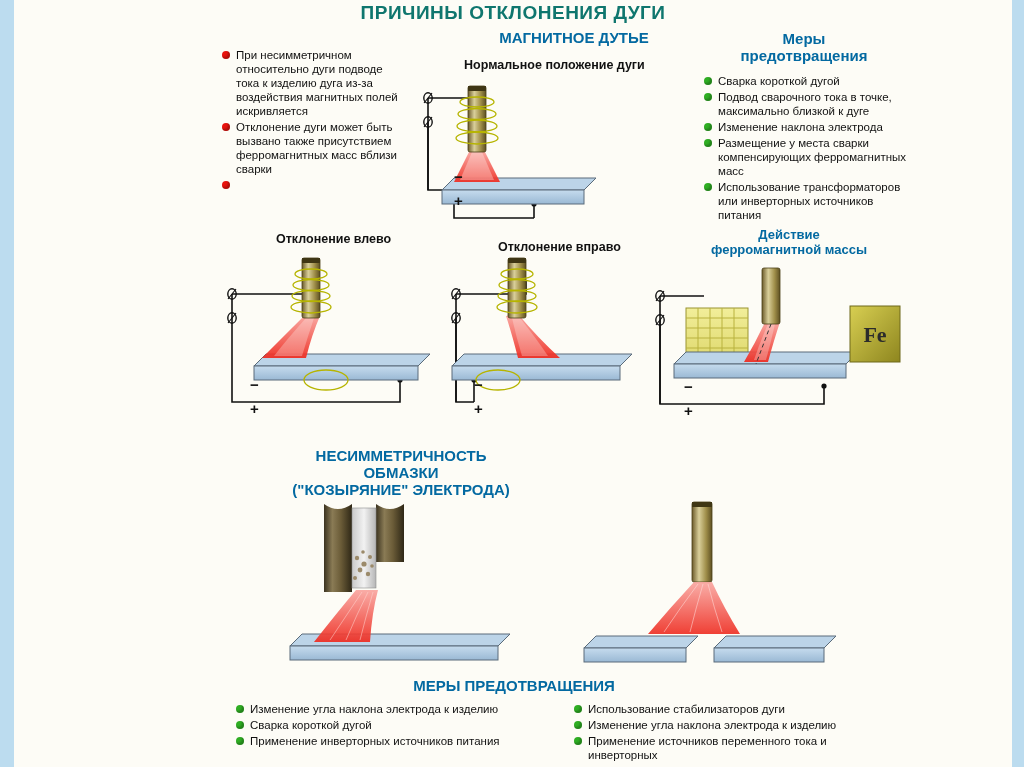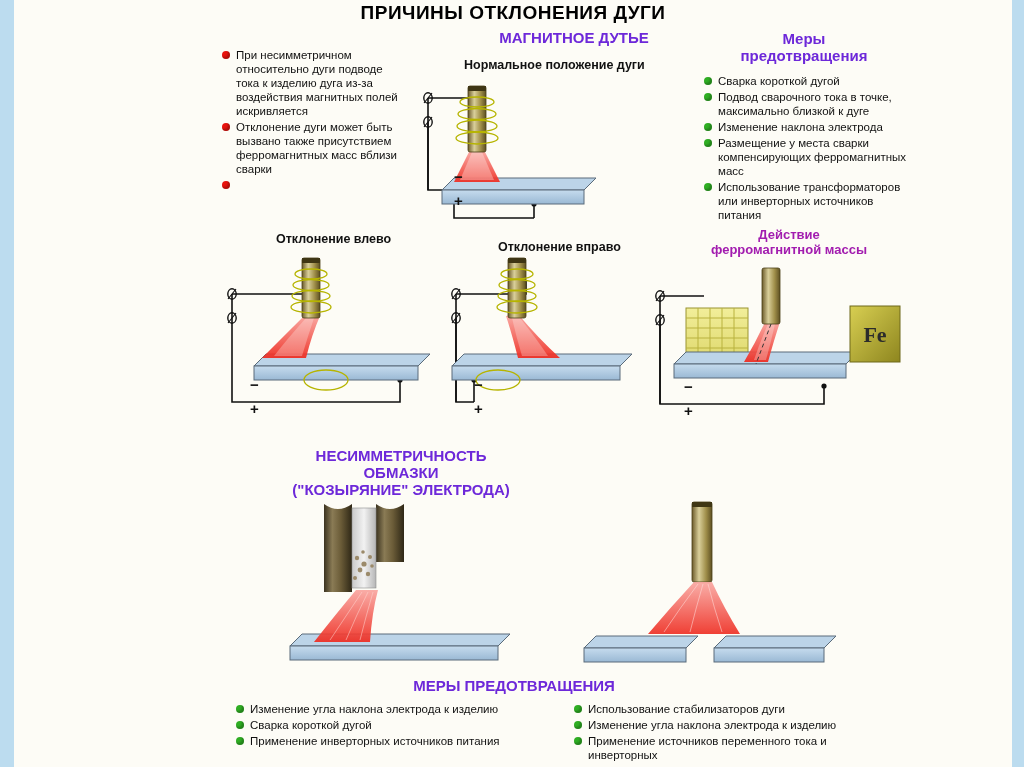--- a/index.html
+++ b/index.html
@@ -14,29 +14,29 @@
     position:absolute;left:0;top:0;width:1024px;height:767px;
     background:#fdfcf6;
     border-left:14px solid #bcdcef;
     border-right:12px solid #bcdcef;
     box-sizing:border-box;
   }
   .inner{position:absolute;left:0;top:0;width:998px;height:767px;}
 
   .title{
     position:absolute;left:0;top:0;width:998px;text-align:center;
-    font-size:19px;font-weight:bold;color:#000000;letter-spacing:.5px;
+    font-size:19px;font-weight:bold;color:#0f766e;letter-spacing:.5px;
   }
 
   
   .hdr{
-    position:absolute;text-align:center;font-weight:bold;color:#6d28d9;
+    position:absolute;text-align:center;font-weight:bold;color:#0369a1;
     font-size:15px;line-height:1.12;
   }
-  .hdr.small{font-size:13px;color:#a21caf;}
+  .hdr.small{font-size:13px;color:#0369a1;}
   .lbl{
     position:absolute;font-size:12.5px;color:#111;font-weight:bold;margin-left:22px;
   }
   .bullets{position:absolute;font-size:11.5px;color:#111;line-height:1.22;}
   .bullets .row{position:relative;padding-left:14px;margin-bottom:2px;}
   .bullets .row .dot{
     position:absolute;left:0;top:3px;width:8px;height:8px;border-radius:50%;
   }
   .dot.red{background:#e8130e;box-shadow:inset -2px -2px 2px rgba(0,0,0,.25);}
   .dot.green{background:#2fae23;box-shadow:inset -2px -2px 2px rgba(0,0,0,.25);}

